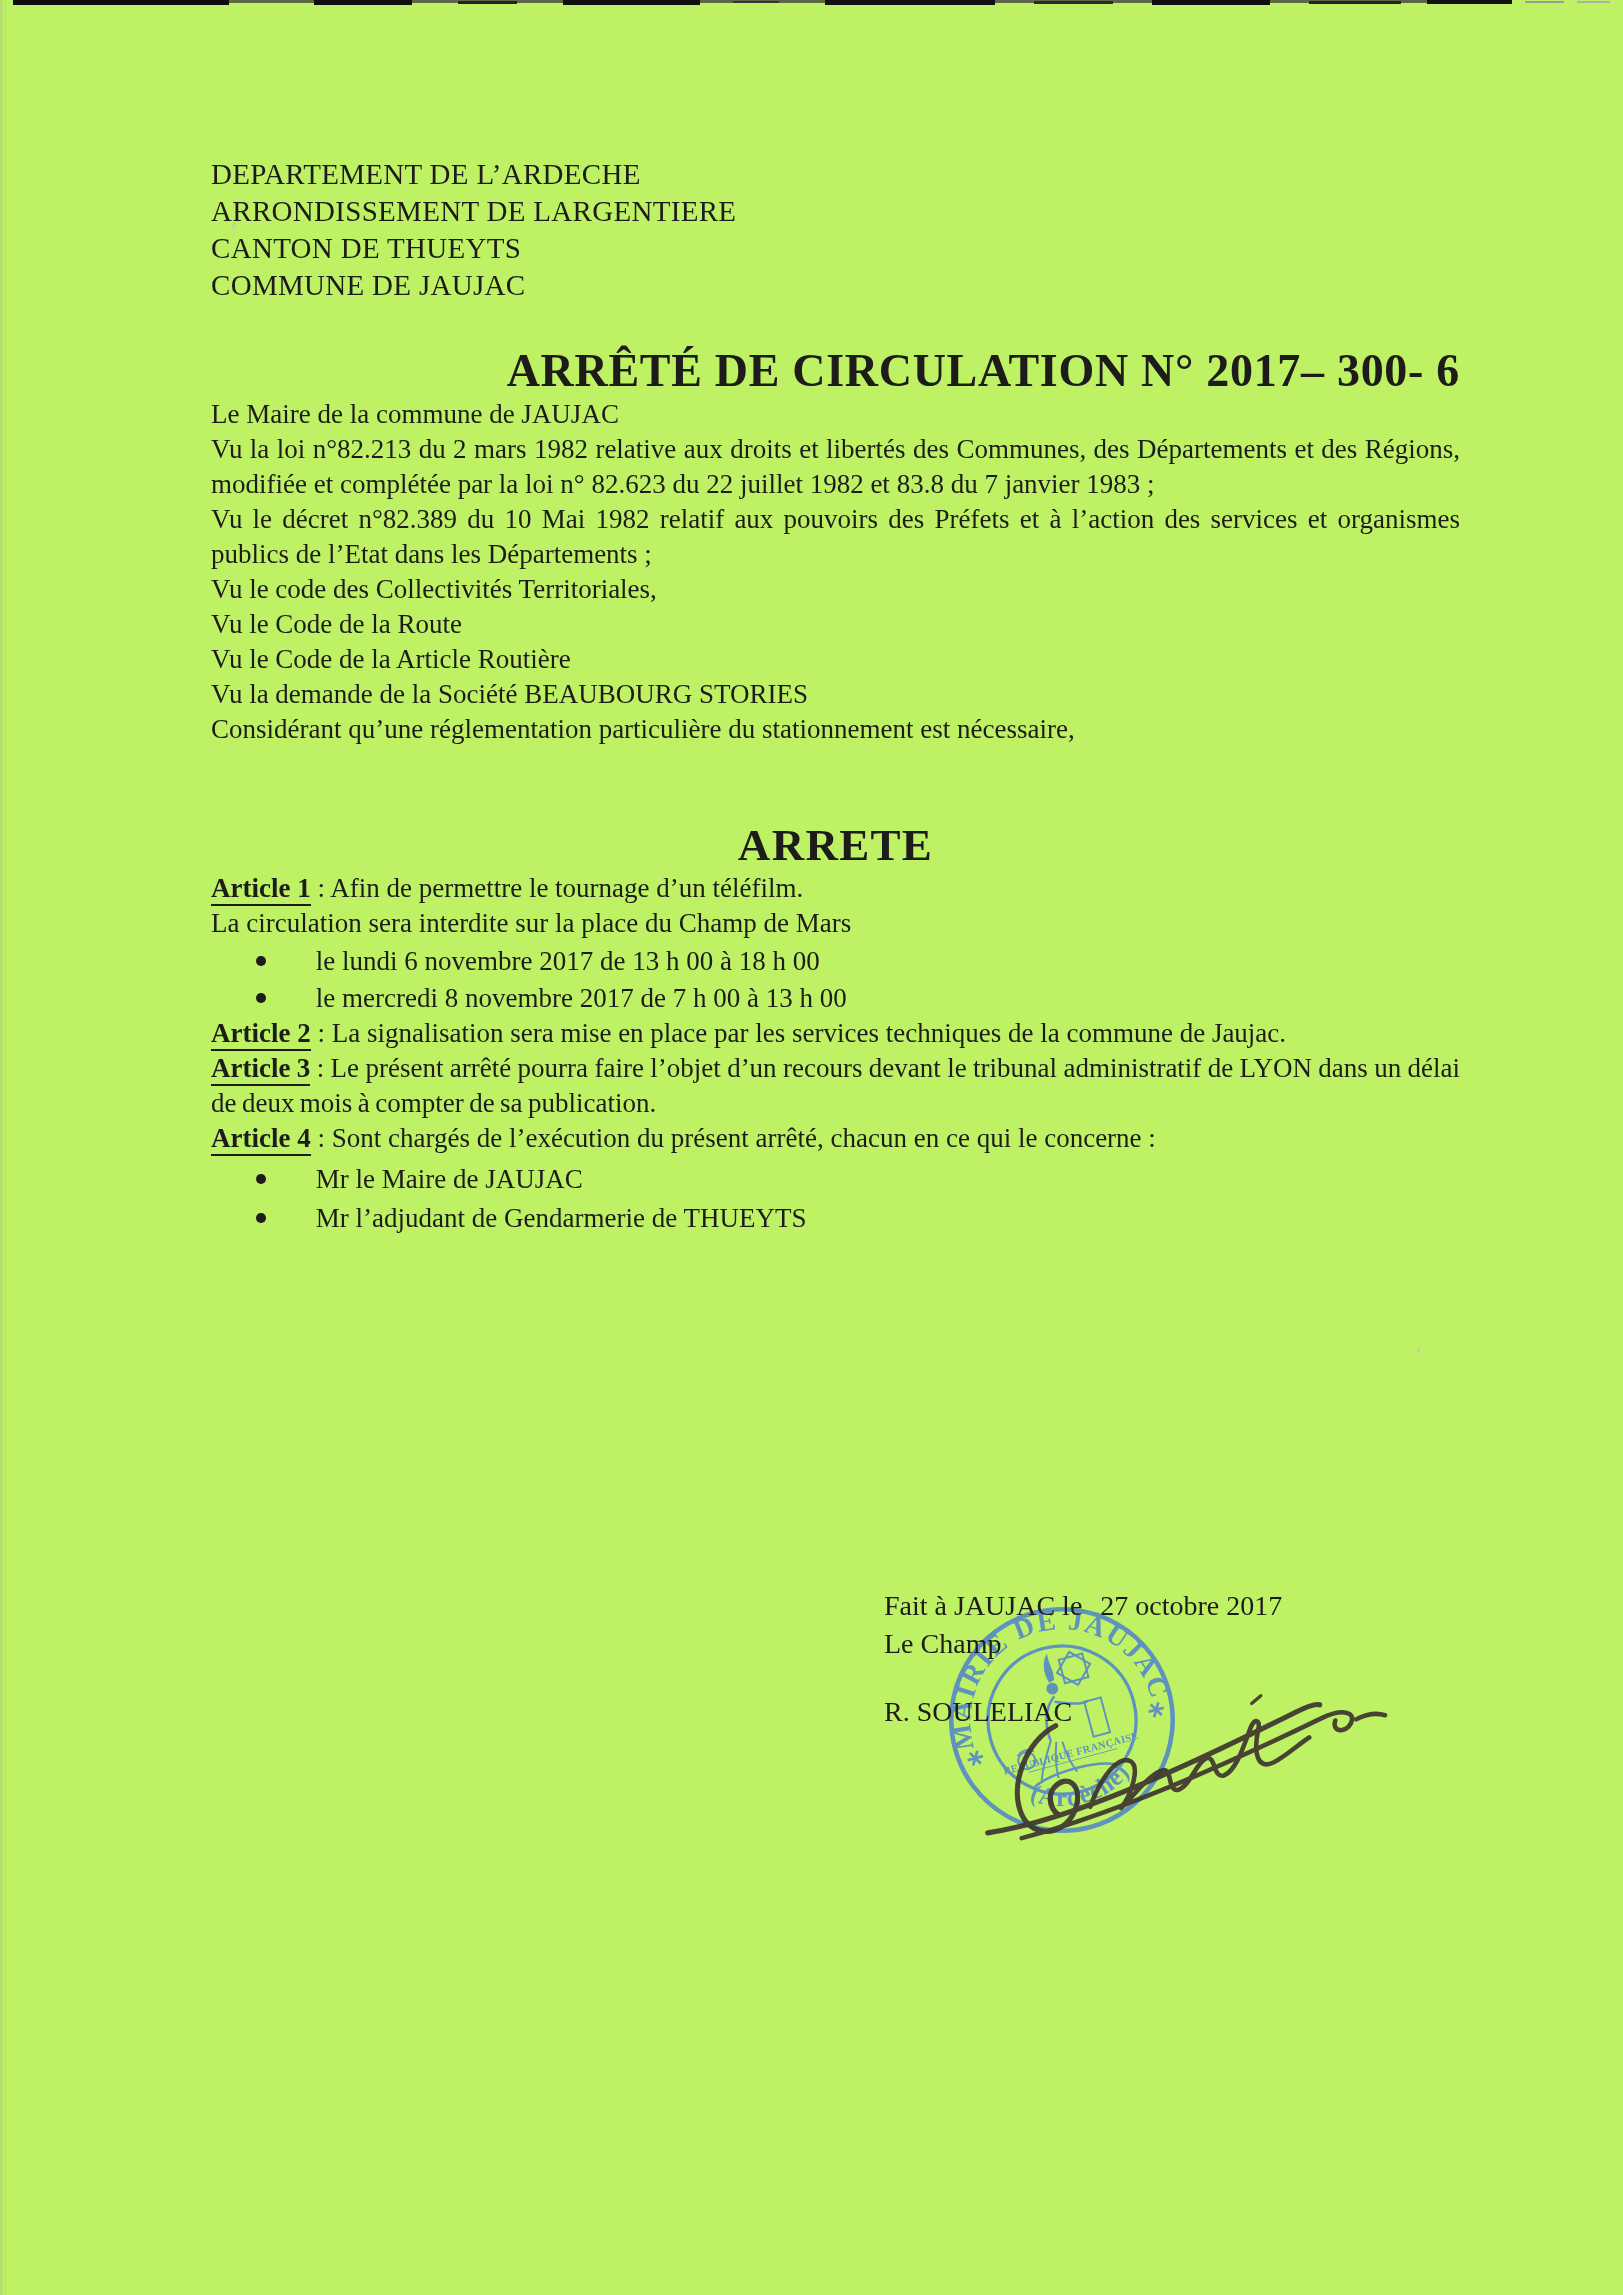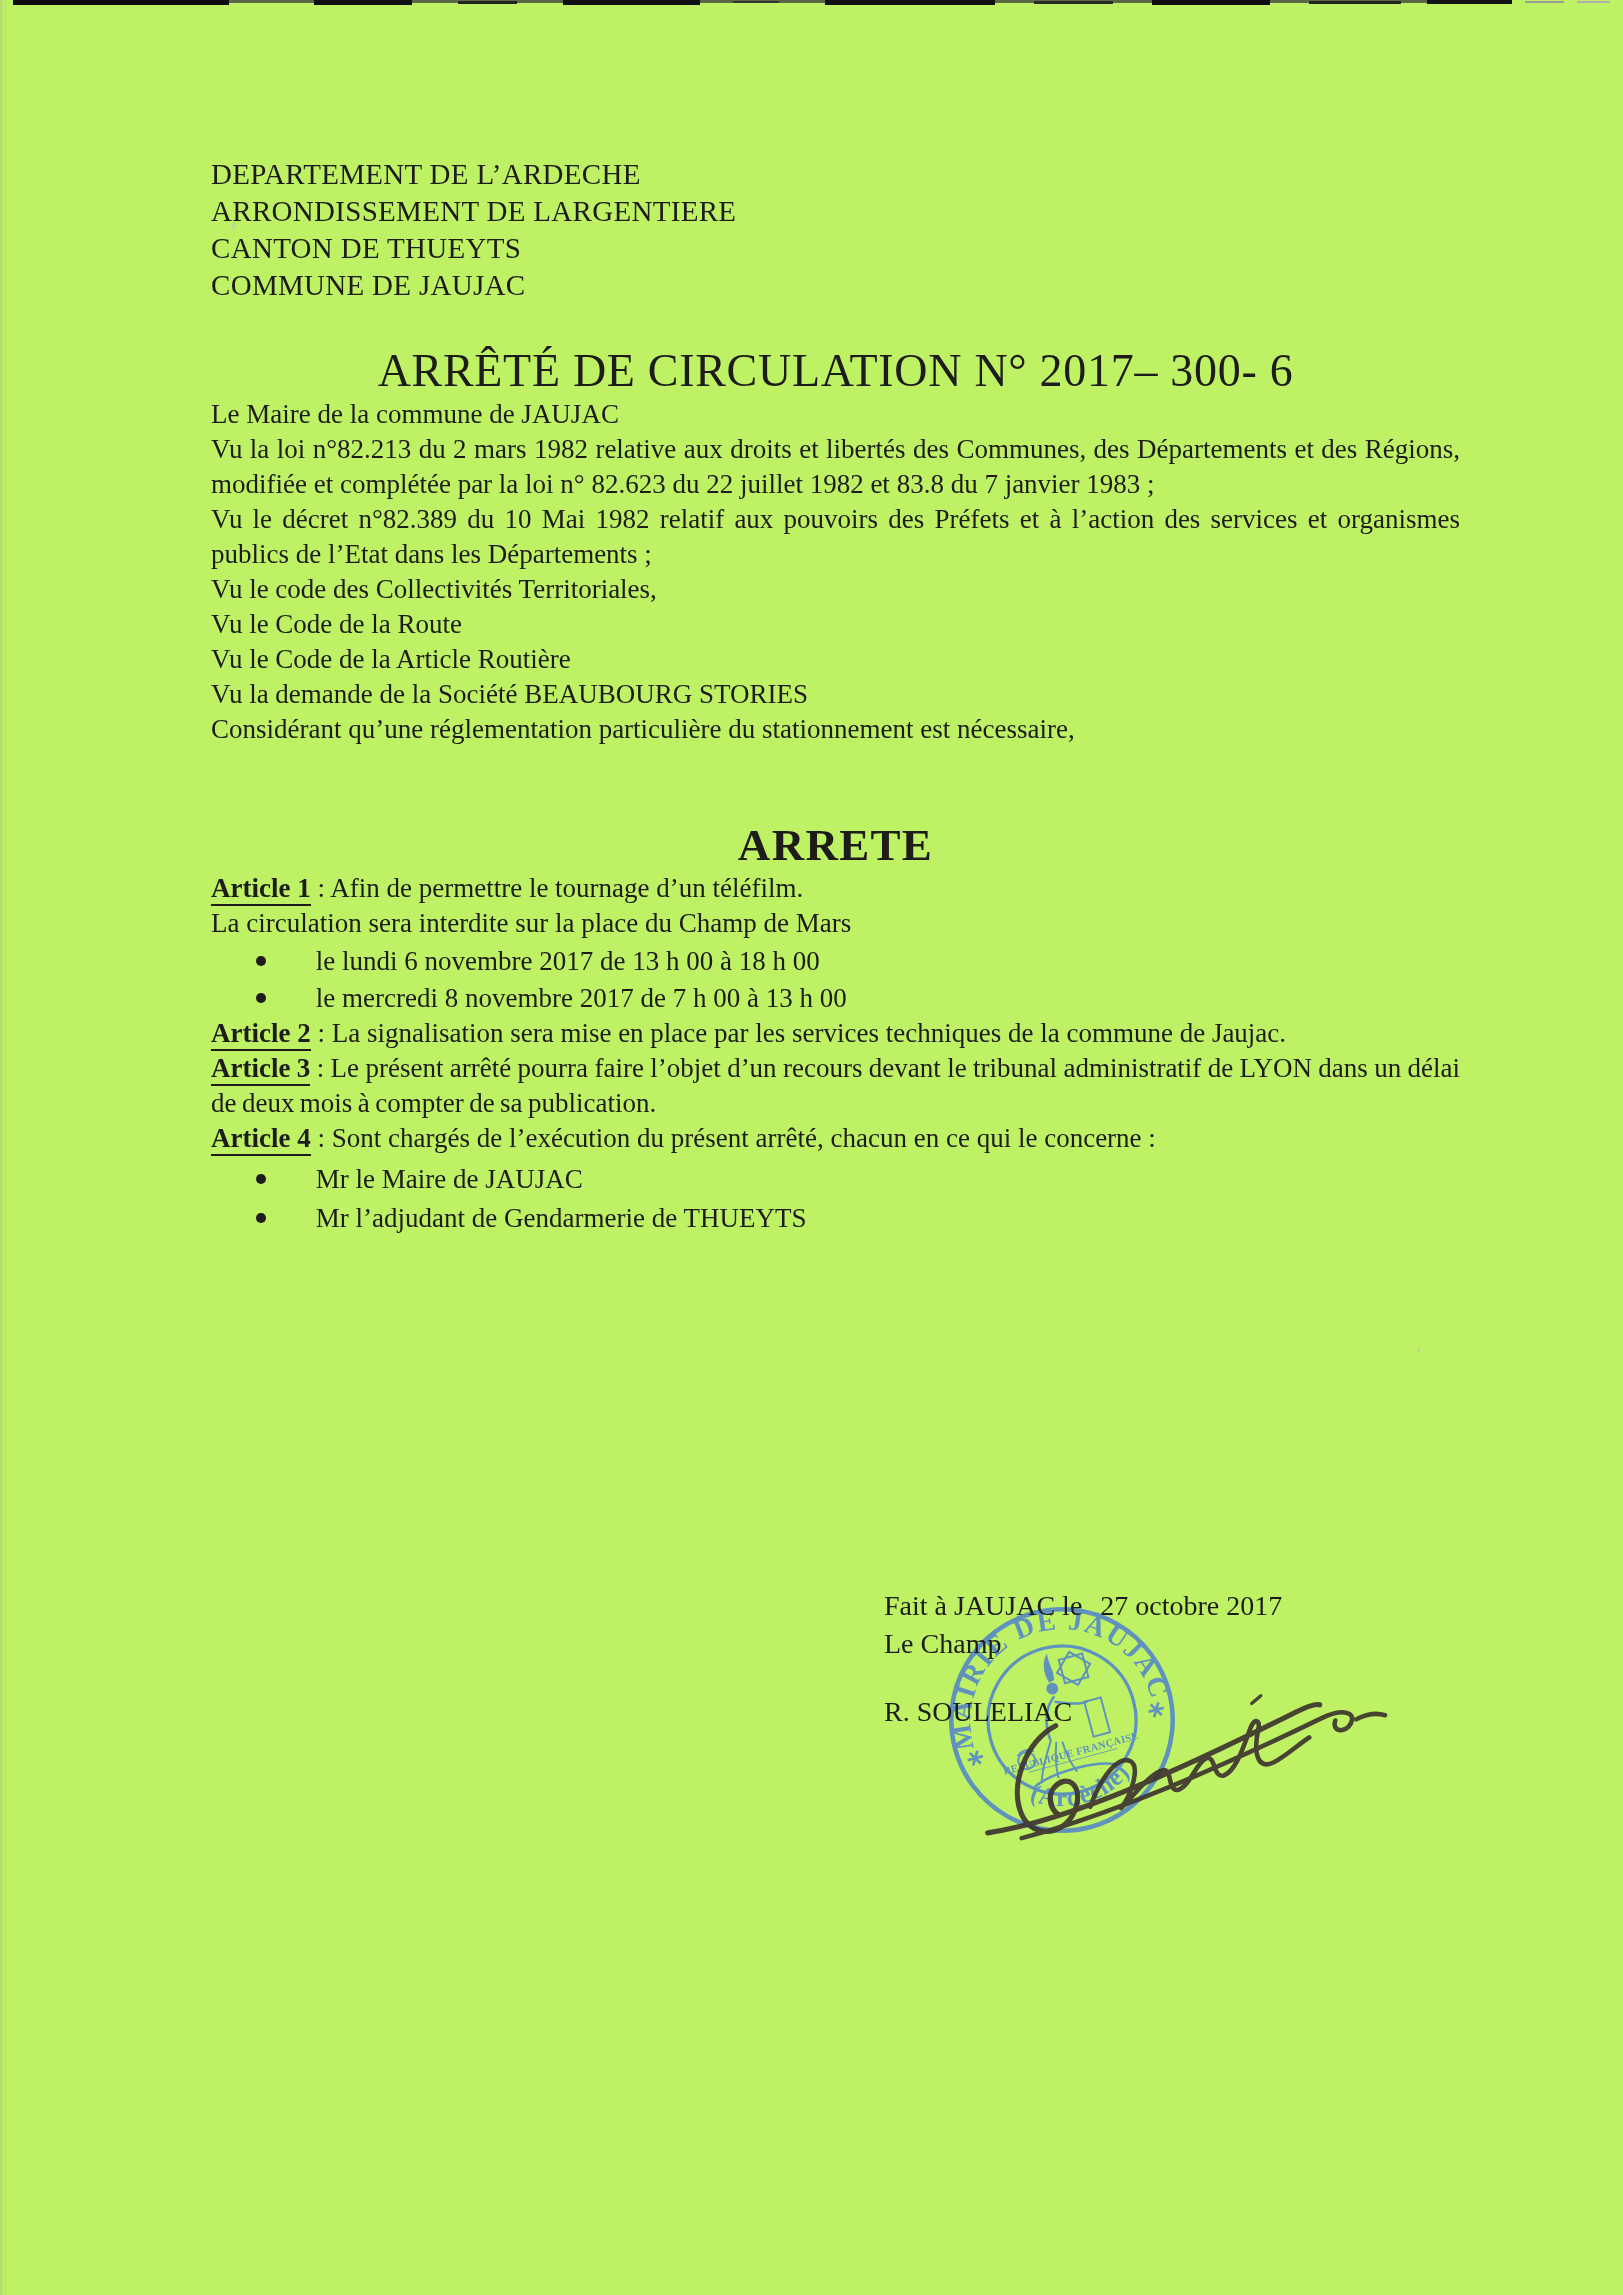--- a/index.html
+++ b/index.html
@@ -17,21 +17,21 @@
     background:rgba(150,150,145,0.18); z-index:5; }
   .speck { position:absolute; background:#c2c2be; opacity:0.55; z-index:5; }
 
   .doc {
     position:absolute; left:211px; top:0; width:1249px;
     font-size:27px; line-height:35px; z-index:2;
   }
   .doc p { margin:0; }
   .letterhead { margin-top:156px; font-size:29px; line-height:37px; letter-spacing:0.3px; }
   .decree-title {
-    margin-top:41px; text-align:center; font-weight:normal;
+    margin-top:41px; text-align:right; font-weight:bold;
     font-size:46px; line-height:52px; letter-spacing:0.7px; white-space:nowrap;
   }
   .intro-line { margin-top:56px; }
   .preamble { }
   .preamble p { text-align:justify; }
   .decree-heading {
     margin:73px 0 0 0; text-align:center; font-weight:bold;
     font-size:45px; line-height:51px; letter-spacing:1.3px;
   }
   .article { text-align:justify; }

